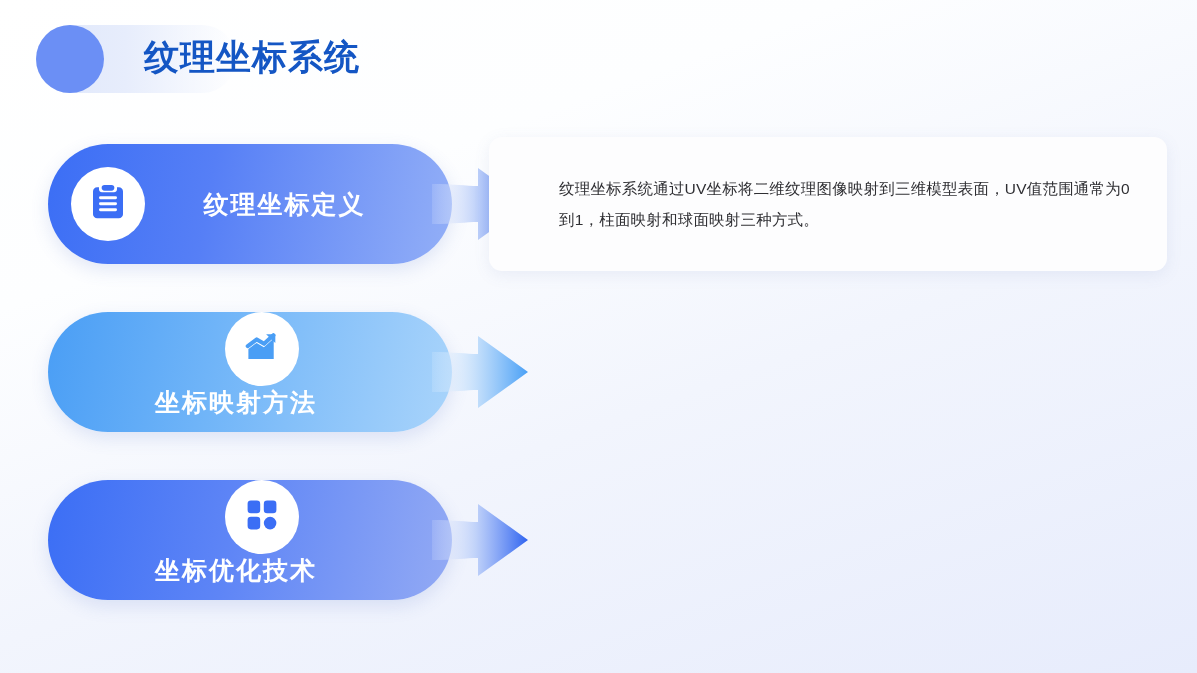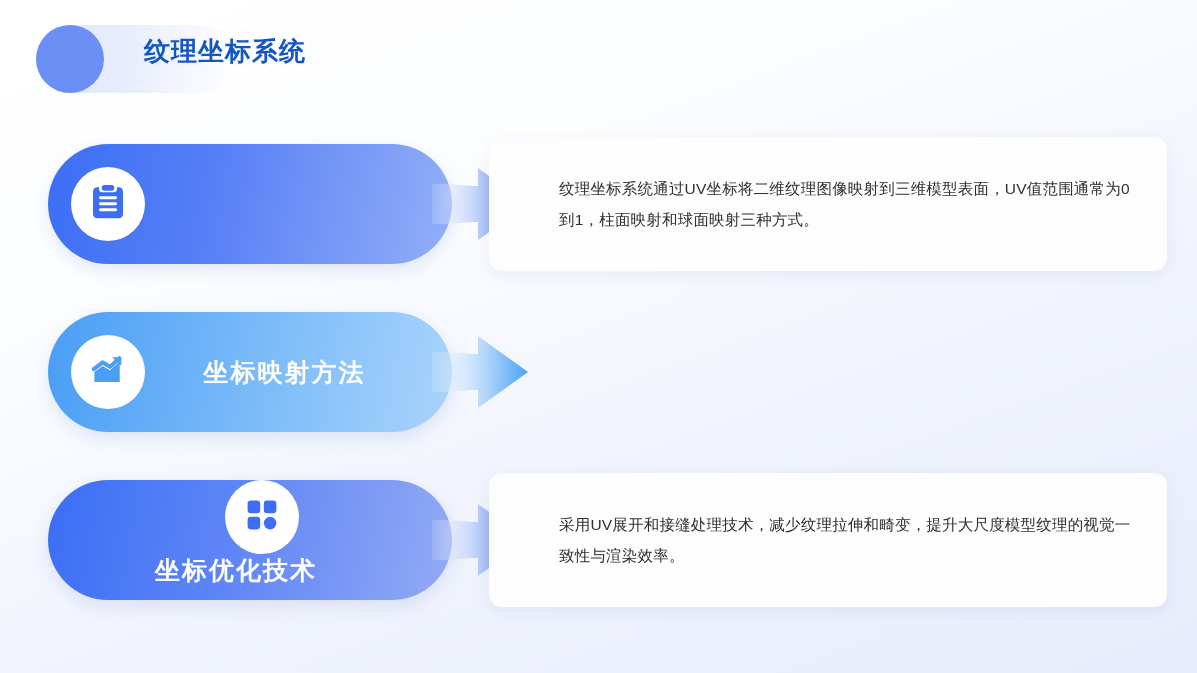--- a/index.html
+++ b/index.html
@@ -46,21 +46,21 @@
     top: 25px;
     width: 68px;
     height: 68px;
     border-radius: 50%;
     background: #6b8ff5;
   }
   .title-text {
     position: absolute;
     left: 144px;
     top: 34px;
-    font-size: 26px;
+    font-size: 35px;
     font-weight: bold;
     color: #1456c4;
     letter-spacing: 1px;
     white-space: nowrap;
   }
 
   
   .row {
     position: absolute;
     left: 0;
@@ -77,21 +77,21 @@
     left: 48px;
     top: 12px;
     width: 404px;
     height: 120px;
     border-radius: 60px;
     display: flex;
     align-items: center;
     box-shadow: 0 6px 18px rgba(80,110,200,0.16);
   }
   .pill-1 { background: linear-gradient(100deg, #3b6ef5 0%, #567ff6 40%, #93aff7 100%); }
-  .pill-2 { background: linear-gradient(100deg, #4a9ef5 0%, #6fb4f8 40%, #a9d4fb 100%); }
+  .pill-2 { background: linear-gradient(100deg, #4a9ef5 0%, #6fb4f8 40%, #a9d4fb 100%); flex-direction: column; }
   .pill-3 { background: linear-gradient(100deg, #3b6ef5 0%, #5e85f6 45%, #93aaf4 100%); flex-direction: column; }
 
   .pill-icon-wrap {
     width: 74px;
     height: 74px;
     margin-left: 23px;
     border-radius: 50%;
     background: #ffffff;
     display: flex;
     align-items: center;
@@ -157,20 +157,21 @@
         <span>
           <svg width="40" height="40" viewBox="0 0 24 24" fill="#3b6ef5">
             <rect x="8.2" y="1.8" width="7.6" height="3.4" rx="1.7"></rect>
             <path d="M17.4 3.2h1.1A2.5 2.5 0 0 1 21 5.7v13.6a2.5 2.5 0 0 1-2.5 2.5h-13A2.5 2.5 0 0 1 3 19.3V5.7a2.5 2.5 0 0 1 2.5-2.5h1.1v1.2c0 1 .8 1.8 1.8 1.8h7.2c1 0 1.8-.8 1.8-1.8V3.2z"></path>
             <rect x="6.6" y="8.6" width="10.8" height="1.7" rx="0.85" fill="#ffffff"></rect>
             <rect x="6.6" y="12.2" width="10.8" height="1.7" rx="0.85" fill="#ffffff"></rect>
             <rect x="6.6" y="15.8" width="10.8" height="1.7" rx="0.85" fill="#ffffff"></rect>
           </svg>
         </span>
       </div>
+      <div class="pill-label">纹理坐标定义</div>
     </div>
 
     <div class="arrow">
       <svg width="96" height="76" viewBox="0 0 96 76">
         <defs>
           <linearGradient id="ag1" x1="0" y1="0" x2="1" y2="0">
             <stop offset="0%" stop-color="#eef2fd" stop-opacity="0.15"></stop>
             <stop offset="45%" stop-color="#b9cdf9" stop-opacity="0.85"></stop>
             <stop offset="100%" stop-color="#2f63f0"></stop>
           </linearGradient>
@@ -234,18 +235,15 @@
           <linearGradient id="ag3" x1="0" y1="0" x2="1" y2="0">
             <stop offset="0%" stop-color="#eef2fd" stop-opacity="0.15"></stop>
             <stop offset="45%" stop-color="#b9cdf9" stop-opacity="0.85"></stop>
             <stop offset="100%" stop-color="#2f63f0"></stop>
           </linearGradient>
         </defs>
         <path d="M0 18 C22 18 34 20 46 20 L46 2 L96 38 L46 74 L46 56 C34 56 22 58 0 58 Z" fill="url(#ag3)"></path>
       </svg>
     </div>
 
-    <div class="card">
-      <div class="card-text">采用UV展开和接缝处理技术，减少纹理拉伸和畸变，提升大尺度模型纹理的视觉一致性与渲染效率。</div>
-    </div>
   </div>
 
 </div>
 
 </body></html>

